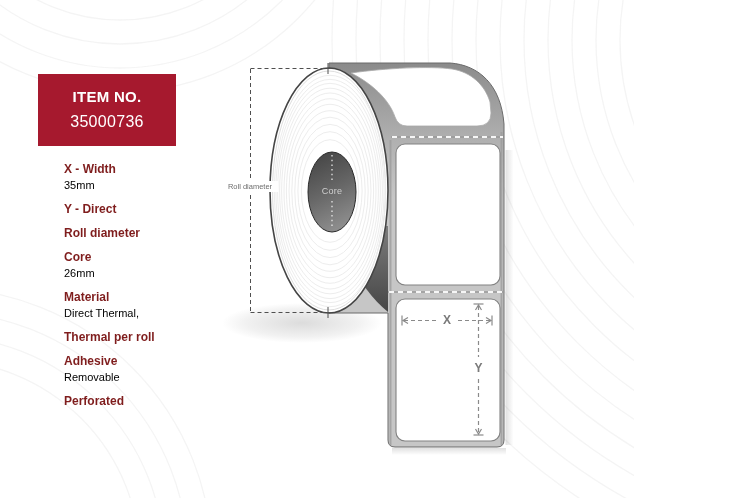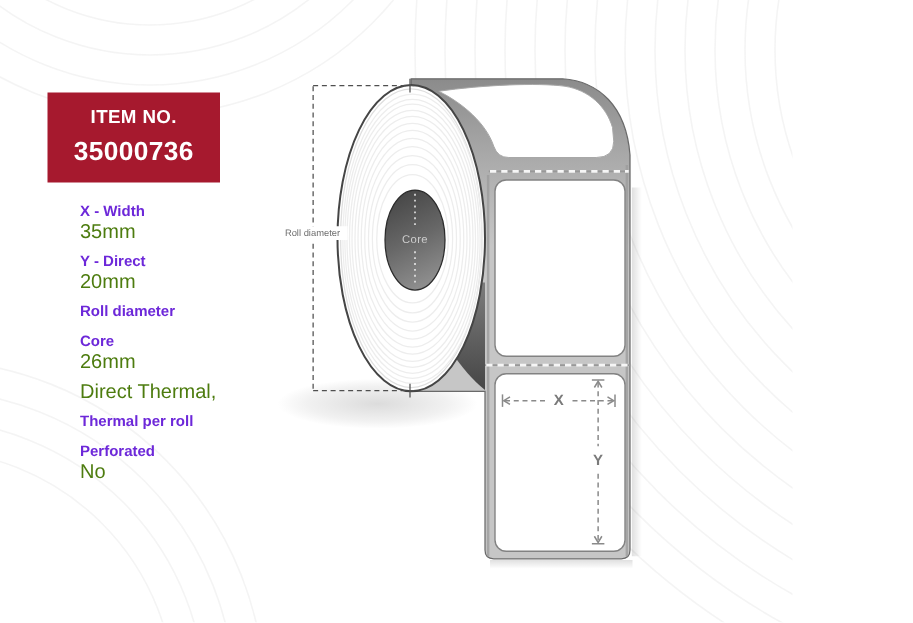--- a/index.html
+++ b/index.html
@@ -8,26 +8,26 @@
     font-family:"Liberation Sans",sans-serif;
   }
   #diagram-svg{position:absolute;left:0;top:0;width:730px;height:498px;}
   
   .badge{
     position:absolute;left:38px;top:74px;width:138px;height:72px;
     color:#ffffff;display:flex;flex-direction:column;align-items:center;justify-content:center;
     text-align:center;line-height:1.25;
   }
   .badge .t1{font-size:15px;font-weight:700;letter-spacing:.3px;}
-  .badge .t2{font-size:21px;font-weight:700;letter-spacing:.3px;margin-top:6px;}
+  .badge .t2{font-size:16px;font-weight:400;letter-spacing:.3px;margin-top:6px;}
   
   .specs{position:absolute;left:64px;top:163px;width:160px;}
   .spec-row{margin-bottom:11px;}
-  .spec-label{font-size:12px;font-weight:700;color:#6d28d9;line-height:13px;margin-bottom:3px;}
-  .spec-value{font-size:16px;font-weight:400;color:#4d7c0f;line-height:13px;}
+  .spec-label{font-size:12px;font-weight:700;color:#7f1d1d;line-height:13px;margin-bottom:3px;}
+  .spec-value{font-size:11px;font-weight:400;color:#000000;line-height:13px;}
   
   .diag-label{position:absolute;color:#6e6e6e;}
   .roll-diam{left:222px;top:181px;width:56px;text-align:center;font-size:7.5px;line-height:9px;background:#ffffff;padding:1px 0;}
   .core-lab{left:312px;top:186px;width:40px;text-align:center;font-size:9px;color:#cfcfcf;letter-spacing:.3px;}
   .x-lab{left:438px;top:313px;width:18px;text-align:center;font-size:12px;font-weight:700;color:#7a7a7a;}
   .y-lab{left:470px;top:361px;width:17px;text-align:center;font-size:12px;font-weight:700;color:#7a7a7a;}
 </style>
 </head>
 <body>
 
@@ -173,38 +173,41 @@
     <div class="t2">35000736</div>
   </div>
 
   <div class="specs">
     <div class="spec-row">
       <div class="spec-label">X - Width</div>
       <div class="spec-value">35mm</div>
     </div>
     <div class="spec-row">
       <div class="spec-label">Y - Direct</div>
-      <div class="spec-value">20mm</div>
     </div>
     <div class="spec-row">
       <div class="spec-label">Roll diameter</div>
     </div>
     <div class="spec-row">
       <div class="spec-label">Core</div>
       <div class="spec-value">26mm</div>
     </div>
     <div class="spec-row">
+      <div class="spec-label">Material</div>
       <div class="spec-value">Direct Thermal,</div>
     </div>
     <div class="spec-row">
       <div class="spec-label">Thermal per roll</div>
     </div>
     <div class="spec-row">
+      <div class="spec-label">Adhesive</div>
+      <div class="spec-value">Removable</div>
+    </div>
+    <div class="spec-row">
       <div class="spec-label">Perforated</div>
-      <div class="spec-value">No</div>
     </div>
   </div>
 
   <div class="diag-label roll-diam">Roll diameter</div>
   <div class="diag-label core-lab">Core</div>
   <div class="diag-label x-lab">X</div>
   <div class="diag-label y-lab">Y</div>
 
 </div>
 

